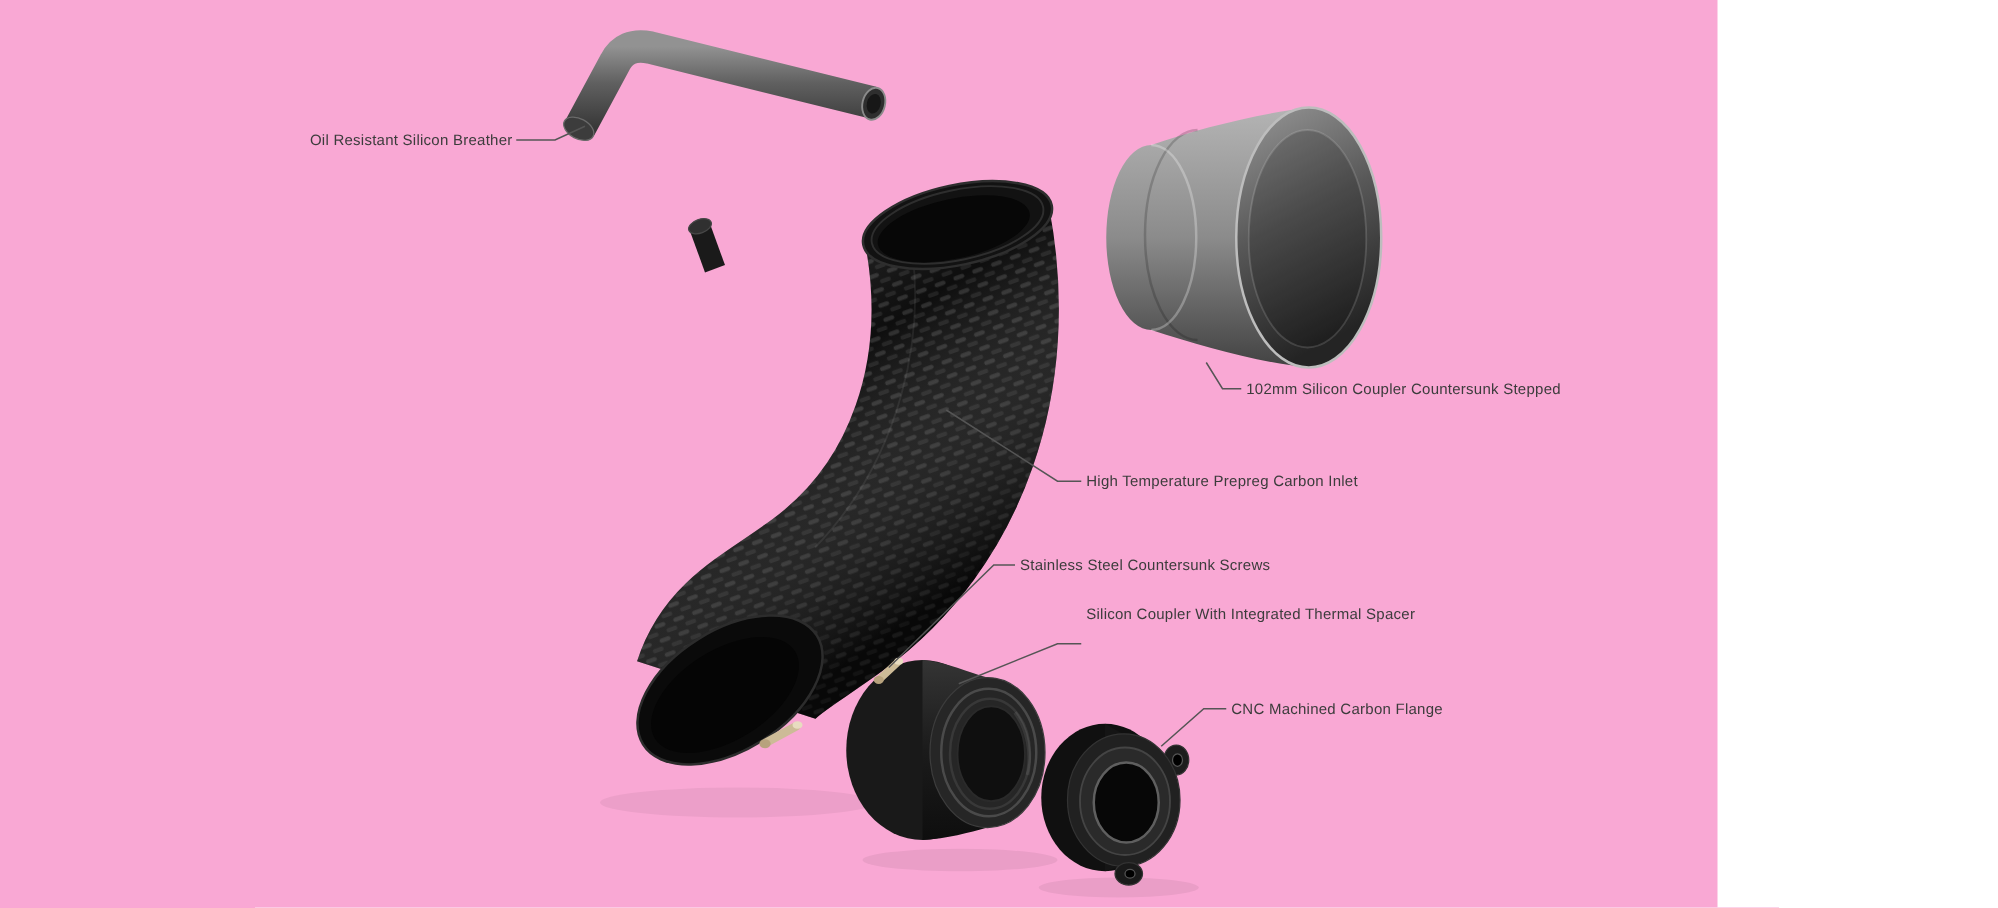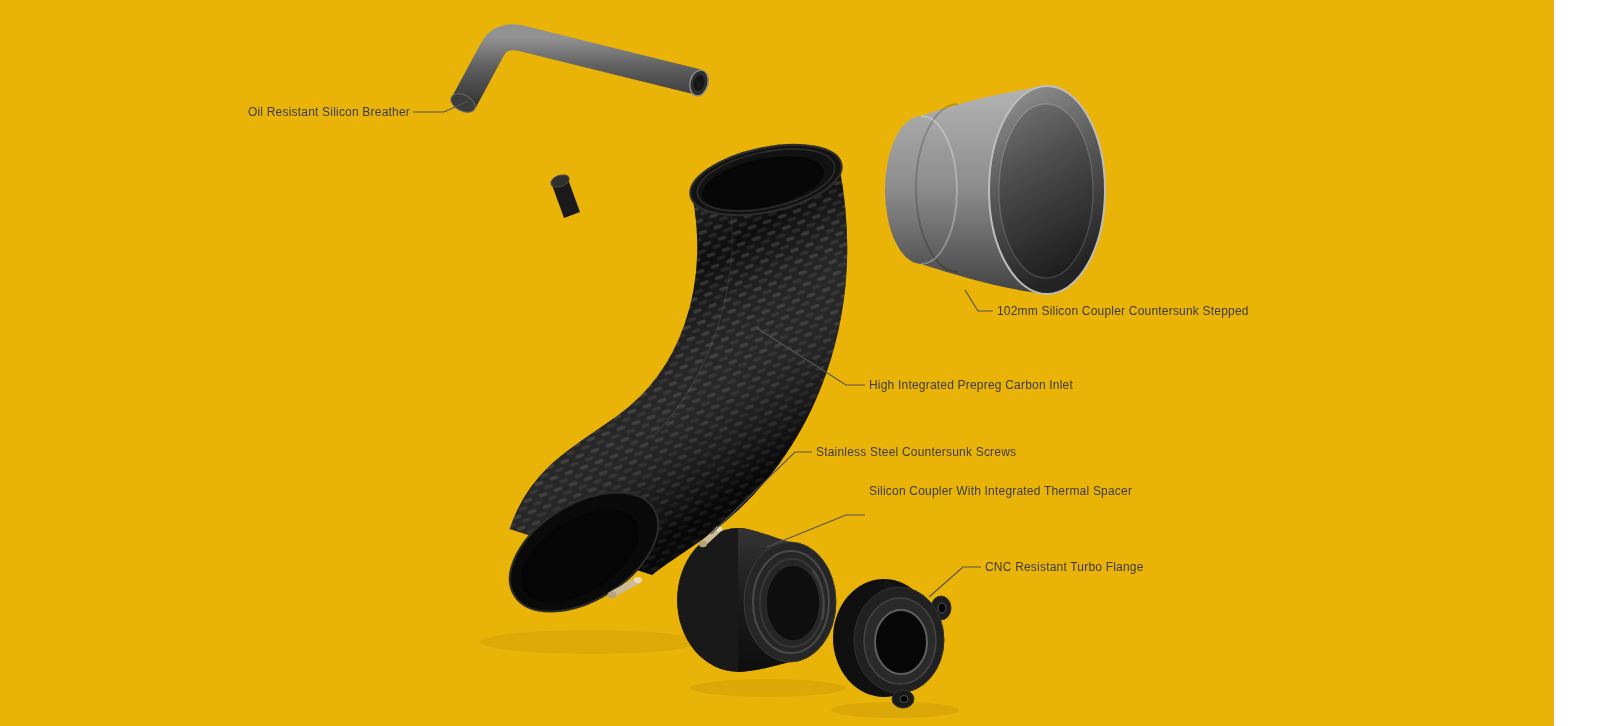--- a/index.html
+++ b/index.html
@@ -2,21 +2,21 @@
 <html><head>
 <meta charset="utf-8">
 <style>
   html,body{margin:0;padding:0;}
   body{
     width:1598px;height:726px;
     background:#ffffff;
     font-family:"Liberation Sans", sans-serif;
     overflow:hidden;
   }
-  .stage{position:relative;width:1554px;height:726px;background:#eab308;overflow:hidden;}
+  .stage{position:relative;width:1374px;height:726px;background:#f9a8d4;overflow:hidden;}
   .stage > svg{position:absolute;left:0;top:0;}
   .callout{
     position:absolute;
     font-size:12px;
     line-height:14px;
     color:#3c3c3c;
     letter-spacing:.2px;
     white-space:nowrap;
   }
   .callout.align-right{text-align:right;}
@@ -137,21 +137,21 @@
       <polyline points="812,452 795,452 711,534"></polyline>
       <polyline points="865,515 846,515 767,547"></polyline>
       <polyline points="981,567 963,567 929,597"></polyline>
     </g>
   </svg>
 
   <div class="callout align-right" style="left:240px;top:105px;width:170px;">Oil Resistant Silicon Breather</div>
 
   <div class="callout" style="left:997px;top:304px;">102mm Silicon Coupler Countersunk Stepped</div>
 
-  <div class="callout" style="left:869px;top:378px;">High Integrated Prepreg Carbon Inlet</div>
+  <div class="callout" style="left:869px;top:378px;">High Temperature Prepreg Carbon Inlet</div>
 
   <div class="callout" style="left:816px;top:445px;">Stainless Steel Countersunk Screws</div>
 
   <div class="callout" style="left:869px;top:484px;">Silicon Coupler With Integrated Thermal Spacer</div>
 
-  <div class="callout" style="left:985px;top:560px;">CNC Resistant Turbo Flange</div>
+  <div class="callout" style="left:985px;top:560px;">CNC Machined Carbon Flange</div>
 
 </div>
 
 </body></html>

